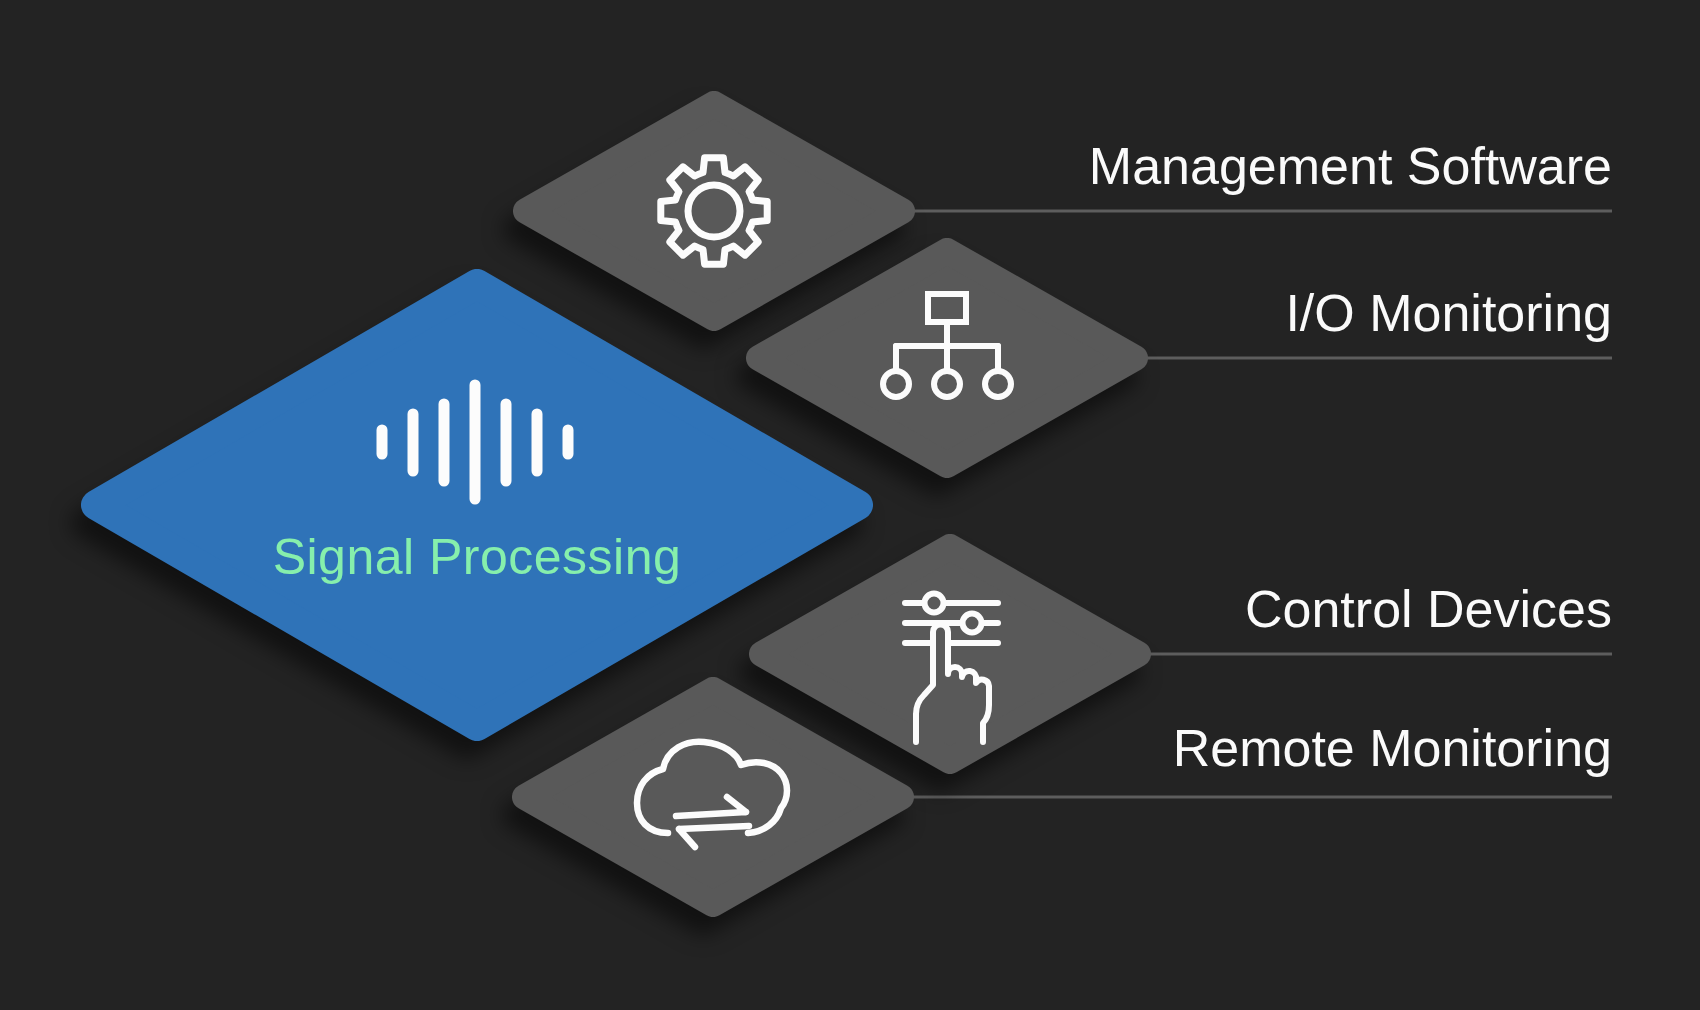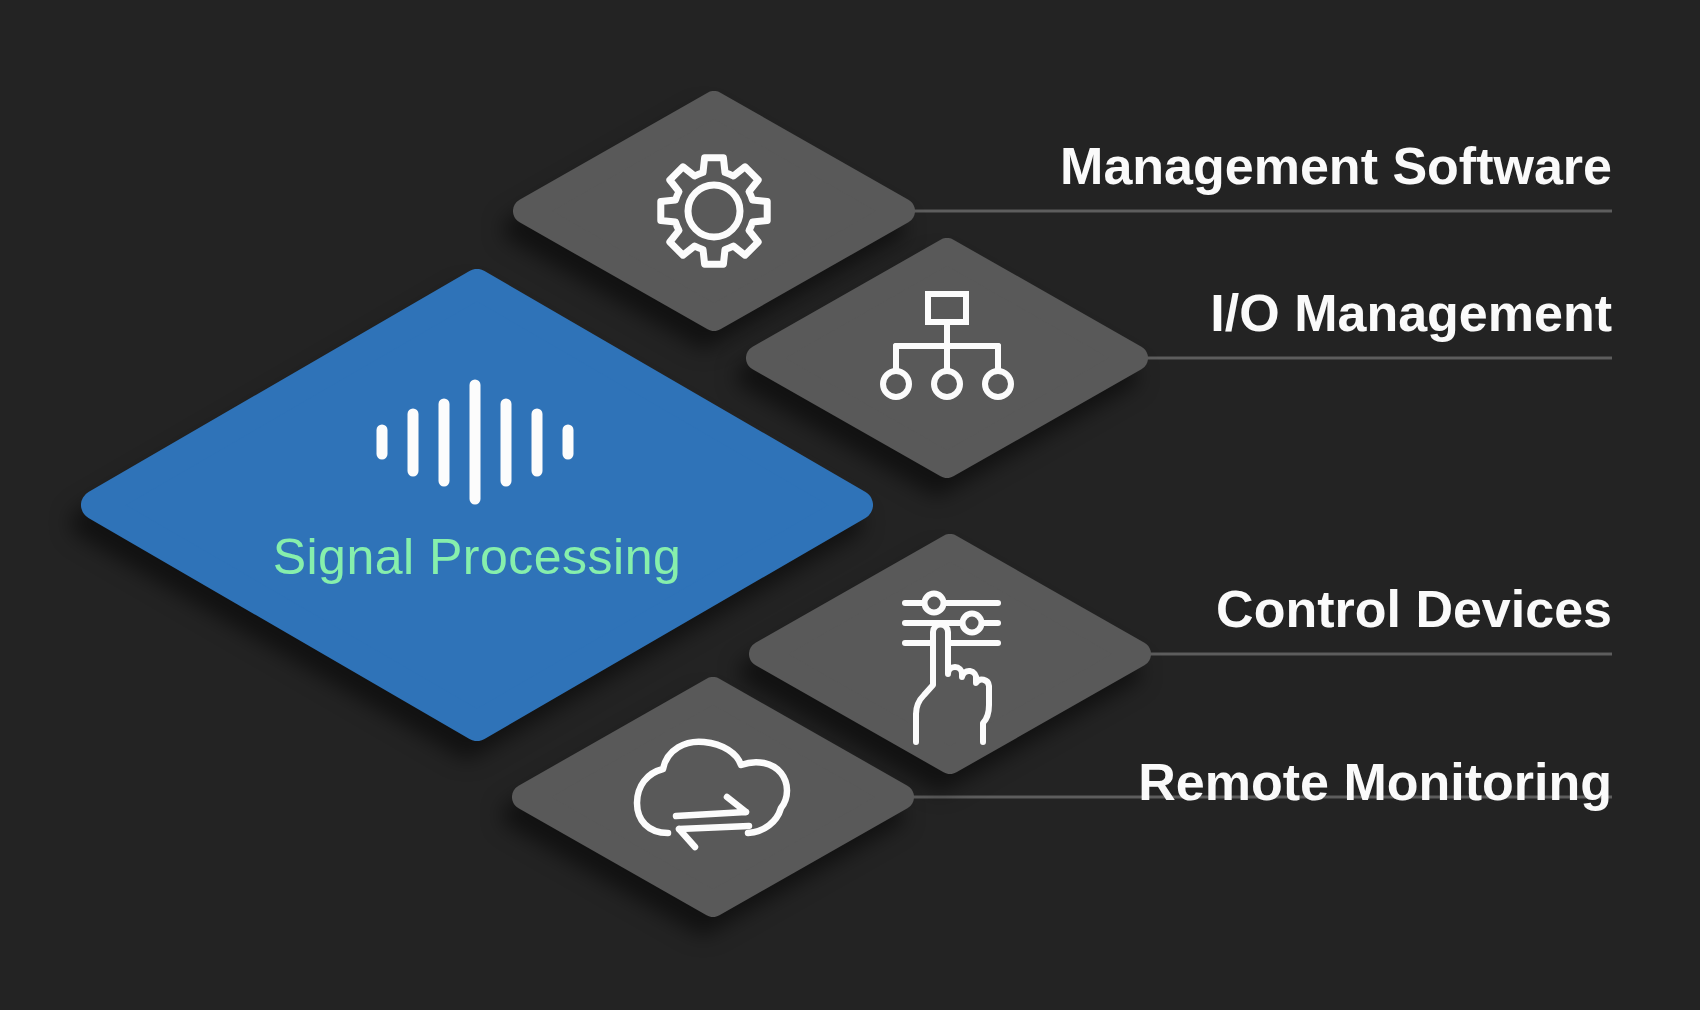--- a/index.html
+++ b/index.html
@@ -6,26 +6,26 @@
   .canvas{
     position:relative;width:1700px;height:1010px;overflow:hidden;
     background:#232323;
     font-family:"Liberation Sans", sans-serif;
   }
   .scene{position:absolute;left:0;top:0;}
   .dshadow{filter:drop-shadow(-10px 18px 10px rgba(0,0,0,0.50));}
   .icon-stroke{stroke:#fcfcfc;fill:none;}
   .label{
     position:absolute;right:88px;white-space:nowrap;
-    color:#fafafa;font-size:52px;line-height:1;font-weight:700;
+    color:#fafafa;font-size:52px;line-height:1;font-weight:400;
   }
   .label-1{top:140px;}
   .label-2{top:287px;}
   .label-3{top:583px;margin-left:32px;}
-  .label-4{top:756px;}
+  .label-4{top:722px;}
   .center-label{
     position:absolute;left:127px;top:532px;width:700px;text-align:center;
     color:#86efac;font-size:50px;line-height:1;font-weight:400;letter-spacing:0.5px;
   }
 </style>
 </head>
 <body>
 
 <div class="canvas">
 
@@ -114,16 +114,16 @@
                  C 777,822 764,832 748,833"></path>
         <path d="M 676,816 L 746,812 M 746,812 L 727,797"></path>
         <path d="M 679,829 L 749,826 M 679,829 L 695,847"></path>
       </g>
     </g>
   </svg>
 
   <div class="center-label">Signal Processing</div>
 
   <div class="label label-1">Management Software</div>
-  <div class="label label-2">I/O Management</div>
+  <div class="label label-2">I/O Monitoring</div>
   <div class="label label-3">Control Devices</div>
   <div class="label label-4">Remote Monitoring</div>
 </div>
 
 </body></html>

